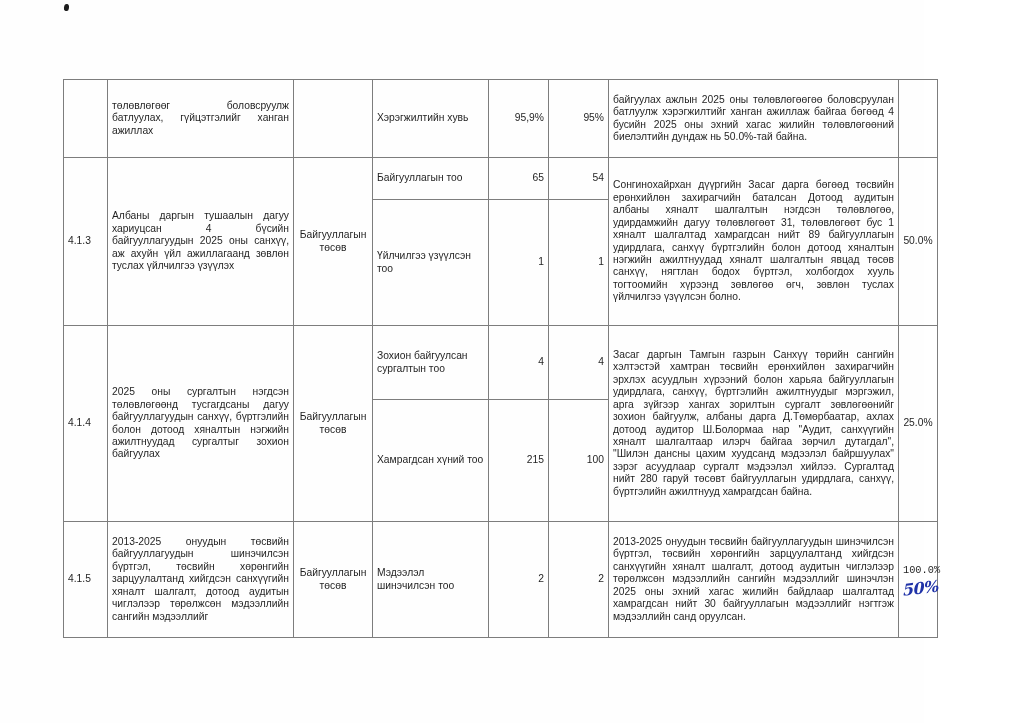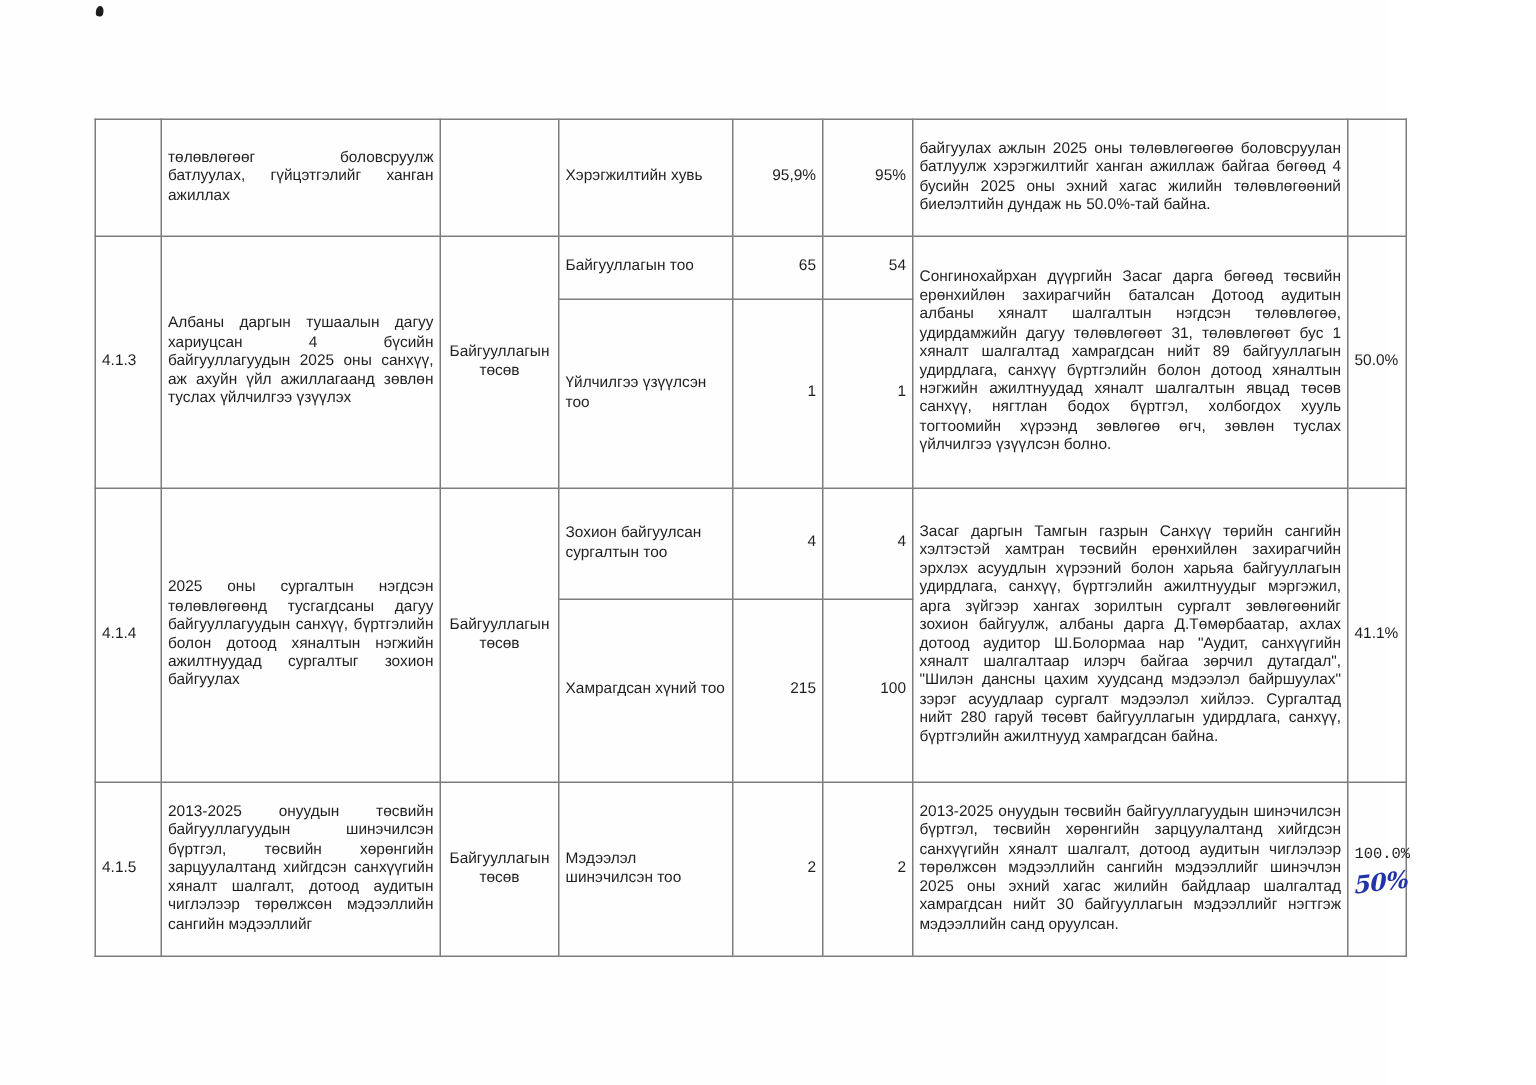--- a/index.html
+++ b/index.html
@@ -85,21 +85,21 @@
     text-align: right;
   }
   .note-cell {
     text-align: justify;
     text-align-last: left;
     padding: 3px 5px;
     font-size: 10.2px;
     line-height: 12.3px;
   }
   .pct-cell {
-    text-align: left;
+    text-align: center;
     position: relative;
   }
 
   .pct-value { display: block; font-family: Liberation Mono, monospace; }
 
   .handwriting {
     display: block;
     margin-top: 7px;
     color: #2033a8;
     font-family: "DejaVu Serif", serif;
@@ -164,21 +164,21 @@
       </tr>
 
       <tr class="row-414" style="height:74px;">
         <td class="code-cell" rowspan="2">4.1.4</td>
         <td class="task-cell" rowspan="2">2025 оны сургалтын нэгдсэн төлөвлөгөөнд тусгагдсаны дагуу байгууллагуудын санхүү, бүртгэлийн болон дотоод хяналтын нэгжийн ажилтнуудад сургалтыг зохион байгуулах</td>
         <td class="source-cell" rowspan="2">Байгууллагын төсөв</td>
         <td class="ind-cell">Зохион байгуулсан сургалтын тоо</td>
         <td class="num-cell">4</td>
         <td class="num-cell">4</td>
         <td class="note-cell note-top" rowspan="2">Засаг даргын Тамгын газрын Санхүү төрийн сангийн хэлтэстэй хамтран төсвийн ерөнхийлөн захирагчийн эрхлэх асуудлын хүрээний болон харьяа байгууллагын удирдлага, санхүү, бүртгэлийн ажилтнуудыг мэргэжил, арга зүйгээр хангах зорилтын сургалт зөвлөгөөнийг зохион байгуулж, албаны дарга Д.Төмөрбаатар, ахлах дотоод аудитор Ш.Болормаа нар "Аудит, санхүүгийн хяналт шалгалтаар илэрч байгаа зөрчил дутагдал", "Шилэн дансны цахим хуудсанд мэдээлэл байршуулах" зэрэг асуудлаар сургалт мэдээлэл хийлээ. Сургалтад нийт 280 гаруй төсөвт байгууллагын удирдлага, санхүү, бүртгэлийн ажилтнууд хамрагдсан байна.</td>
-        <td class="pct-cell" rowspan="2">41.1%</td>
+        <td class="pct-cell" rowspan="2">25.0%</td>
       </tr>
       <tr class="row-414" style="height:122px;">
         <td class="ind-cell">Хамрагдсан хүний тоо</td>
         <td class="num-cell">215</td>
         <td class="num-cell">100</td>
       </tr>
 
       <tr class="row-415" style="height:116px;">
         <td class="code-cell">4.1.5</td>
         <td class="task-cell">2013-2025 онуудын төсвийн байгууллагуудын шинэчилсэн бүртгэл, төсвийн хөрөнгийн зарцуулалтанд хийгдсэн санхүүгийн хяналт шалгалт, дотоод аудитын чиглэлээр төрөлжсөн мэдээллийн сангийн мэдээллийг</td>

